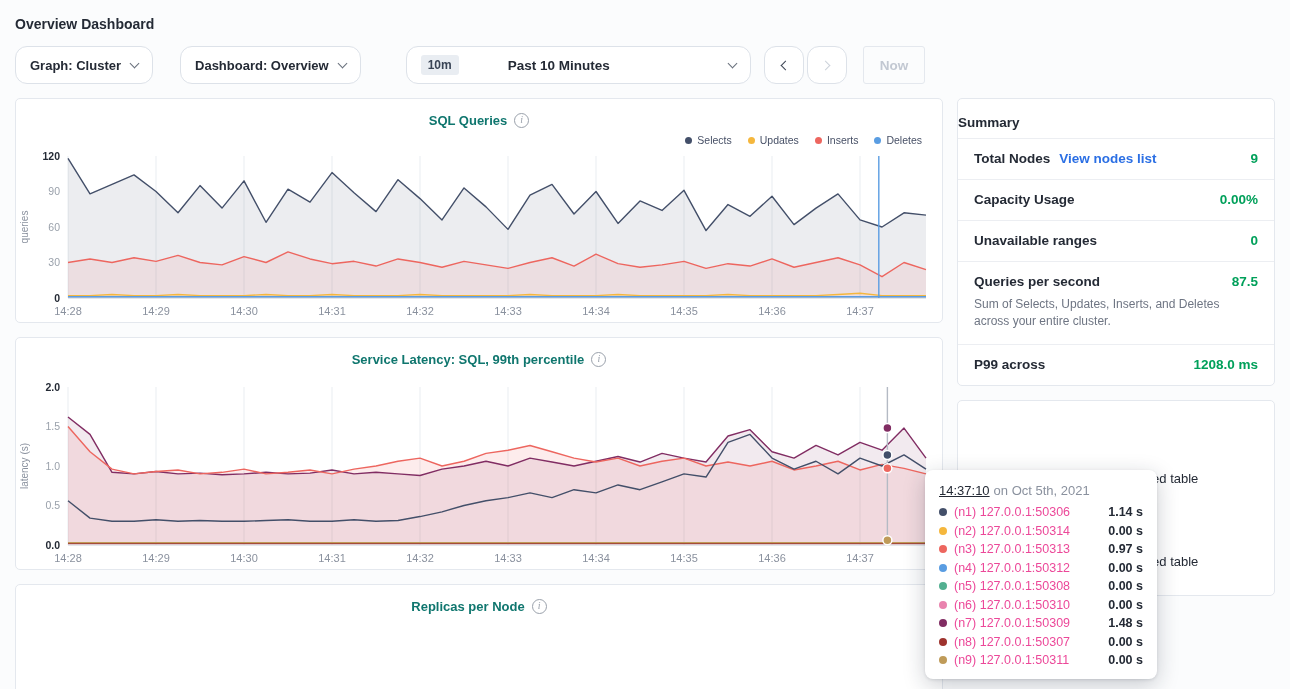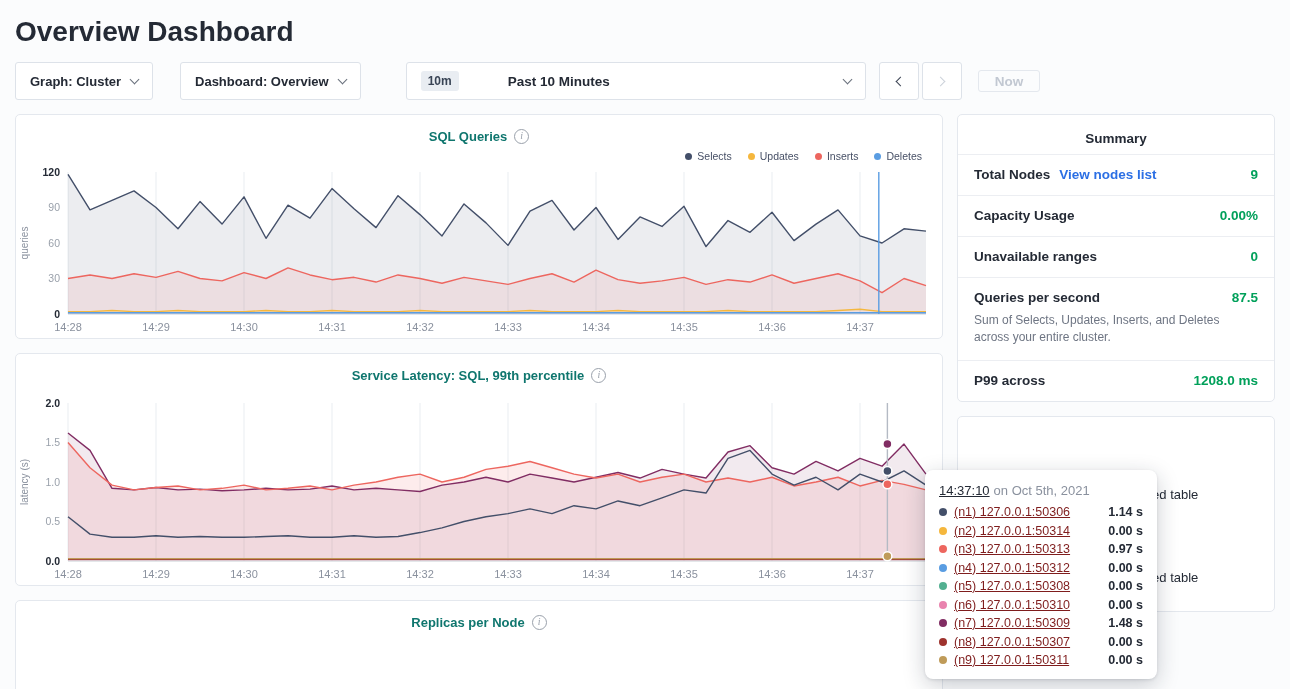--- a/index.html
+++ b/index.html
@@ -3,41 +3,41 @@
 <meta charset="utf-8">
 <style>
   :root{ --green:#00a05a; --blue:#2b6fe4; }
   *{box-sizing:border-box;}
   html,body{margin:0;padding:0;}
   body{
     width:1290px;height:689px;overflow:hidden;position:relative;
     background:#fbfcfd;color:#242a35;
     font-family:"Liberation Sans",sans-serif;
   }
-  h1.page-title{font-size:28px;font-weight:700;color:#242a35;margin:16px 16px 14px 15px;}
+  h1.page-title{font-size:14px;font-weight:700;color:#242a35;margin:16px 16px 14px 15px;}
 
   
   .controls{display:flex;align-items:center;margin:0 15px 14px 15px;}
-  .btn{background:#fff;border:1px solid #dde2e9;border-radius:3px;height:38px;
+  .btn{background:#fff;border:1px solid #dde2e9;border-radius:12px;height:38px;
        display:flex;align-items:center;cursor:pointer;font-family:inherit;}
   .dd{padding:0 14px;gap:10px;font-size:13px;font-weight:700;color:#242a35;}
   .dd1{margin-right:27px;}
   .dd2{margin-right:45px;}
   .chev{width:7px;height:7px;border-right:1.6px solid #69707c;border-bottom:1.6px solid #69707c;display:inline-block;}
   .chev.down{transform:rotate(45deg);margin-top:-3px;}
   .chev.left{transform:rotate(135deg);margin-left:3px;border-color:#3c4454;}
   .chev.right{transform:rotate(-45deg);margin-right:3px;border-color:#ccd2da;}
-  .time-sel{width:460px;padding:0 14px;margin-right:13px;}
+  .time-sel{width:345px;padding:0 14px;margin-right:13px;}
   .time-badge{background:#e9edf2;color:#394455;font-size:12px;font-weight:700;
               border-radius:3px;padding:3px 7px;margin-right:12px;}
   .time-label{font-size:13.5px;font-weight:700;color:#242a35;flex:1;text-align:left;margin-left:37px;}
   .nav-btn{width:40px;justify-content:center;margin-right:3px;}
   .nav-btn.disabled{cursor:default;}
   .now-btn{margin-left:13px;padding:0 16px;font-size:13.5px;font-weight:700;color:#c2c8d2;
-           background:#fbfcfd;border:1px solid #e4e8ee;border-radius:3px;height:22px;cursor:default;}
+           background:#fbfcfd;border:1px solid #e4e8ee;border-radius:3px;height:38px;cursor:default;}
 
   
   .main{display:flex;gap:14px;padding:0 15px;align-items:flex-start;}
   .col-left{width:928px;flex:none;}
   .col-right{flex:1;min-width:0;}
   .card{background:#fff;border:1px solid #e4e8ee;border-radius:5px;margin-bottom:14px;}
 
   
   .chart-title-row{display:flex;justify-content:center;align-items:center;gap:7px;padding:14px 0 2px;}
   .chart-title{font-size:13px;font-weight:700;color:#0f766e;}
@@ -48,21 +48,21 @@
   .legend-item{display:flex;align-items:center;gap:5px;font-size:10.5px;color:#475066;}
   .legend-dot{width:7px;height:7px;border-radius:50%;display:inline-block;}
   svg.plot{display:block;}
   svg text{font-family:"Liberation Sans",sans-serif;}
   .xt{font-size:11px;fill:#8a919e;}
   .yt{font-size:10.5px;fill:#9aa1ab;}
   .yt.strong{fill:#242a35;font-weight:700;}
   .ylab{font-size:10px;fill:#8a919e;}
 
   
-  .sum-title{font-size:13.5px;font-weight:700;text-align:center;padding:16px 0 8px;color:#242a35;}
+  .sum-title{font-size:13.5px;font-weight:700;padding:16px 0 8px;color:#242a35;}
   .sum-row{padding:12px 16px 13px;border-top:1px solid #eceef2;}
   .sum-head{display:flex;align-items:baseline;}
   .sum-label{font-size:13.5px;font-weight:700;color:#242a35;}
   .sum-link{font-size:13.5px;font-weight:700;color:var(--blue);margin-left:9px;cursor:pointer;}
   .sum-value{font-size:13.5px;font-weight:700;color:var(--green);margin-left:auto;}
   .sum-sub{font-size:12px;color:#6e7583;line-height:1.45;margin-top:7px;padding-right:6px;}
 
   
   .events-card{position:relative;height:196px;overflow:hidden;}
   .event-frag{position:absolute;font-size:13px;color:#242a35;white-space:nowrap;}
@@ -72,21 +72,21 @@
 
   
   .tooltip{position:absolute;left:925px;top:470px;width:232px;background:#fff;border-radius:8px;
            box-shadow:0 1px 3px rgba(24,32,48,.12),0 6px 22px rgba(24,32,48,.22);
            padding:13px 14px 12px;z-index:30;}
   .tt-head{font-size:13px;margin-bottom:7px;}
   .tt-time{color:#242a35;text-decoration:underline;}
   .tt-date{color:#8a919e;margin-left:4px;}
   .tt-row{display:flex;align-items:center;margin-top:4.5px;}
   .tt-dot{width:8px;height:8px;border-radius:50%;margin-right:7px;flex:none;}
-  .tt-label{font-size:12.5px;color:#7f1d1d;text-decoration:underline;}
+  .tt-label{font-size:12.5px;color:#ec4899;}
   .tt-value{font-size:12.5px;font-weight:700;color:#242a35;margin-left:auto;}
 </style>
 </head>
 <body>
 
 <div class="page">
 
   <h1 class="page-title">Overview Dashboard</h1>
 
   <div class="controls">

